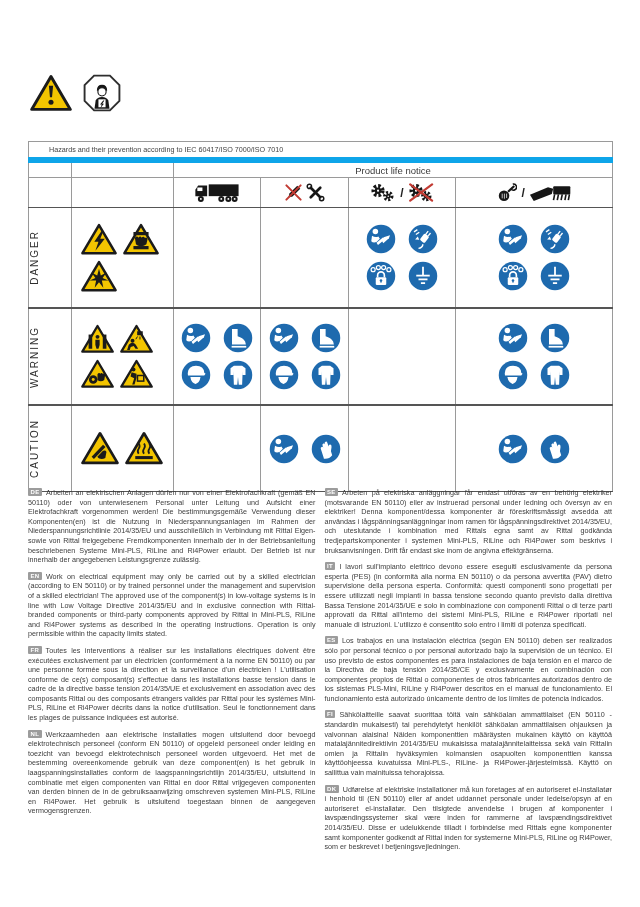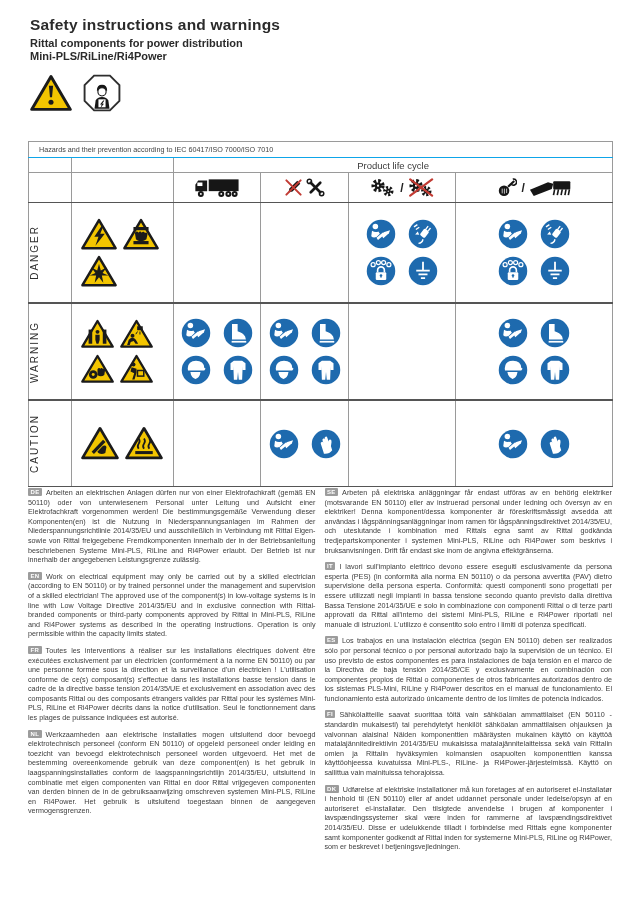--- a/index.html
+++ b/index.html
@@ -17,21 +17,21 @@
   .logo-sq{display:block;margin:0 auto;width:58px;height:51px;}
   .logo-name{margin-top:5px;border-top:1.5px solid #161616;border-bottom:1.5px solid #161616;
              padding:1px 0 2px 0;font-size:15px;font-weight:bold;font-style:italic;
              text-align:center;color:#161616;letter-spacing:.5px;transform:scaleX(.95);}
   .logo-bar{margin-top:2.5px;display:flex;gap:2px;height:8px;}
   .logo-bar i{display:block;background:#161616;height:8px;}
   
   table.hz{position:absolute;left:28px;top:141px;width:584px;border-collapse:collapse;
            table-layout:fixed;border:1.5px solid #555;}
   table.hz td{border:1px solid #9a9a9a;padding:0;overflow:hidden;vertical-align:middle;}
-  tr.r-cap td{height:15px;font-size:7.2px;color:#444;padding-left:10px;border-bottom:1px solid #0ea5e9;}
+  tr.r-cap td{height:15px;font-size:7.2px;color:#444;padding-left:20px;border-bottom:6px solid #0ea5e9;}
   tr.r-plc td{height:14px;font-size:9.5px;color:#3a3a3a;text-align:center;}
   tr.r-ico td{height:29px;border-bottom:1.5px solid #555;}
   .lc-cell{display:flex;align-items:center;justify-content:center;gap:3px;height:100%;}
   .lc{height:19px;display:block;}
   .lc.truck{height:22px;}
   .slash{font-size:12px;color:#222;font-weight:bold;margin:0 1px;}
   tr.sevrow td{border-bottom:2px solid #555;}
   tr.sevrow:last-child td{border-bottom:1.5px solid #555;}
   .h-danger{height:99px;} .h-warning{height:95px;} .h-caution{height:85px;}
   .sevlab{writing-mode:vertical-rl;transform:rotate(180deg);margin:auto;display:block;
@@ -48,25 +48,20 @@
   .col p{margin:0 0 7px 0;font-size:7.2px;line-height:9.6px;text-align:justify;color:#3c3c3c;}
   .lang{display:inline-block;background:var(--badge,#9c9c9c);color:#fff;font-size:6px;
         font-weight:bold;line-height:8px;padding:0 2.5px;border-radius:1px;margin-right:4px;
         vertical-align:1px;letter-spacing:.3px;}
 </style>
 </head>
 <body>
 
 <div class="page">
 
-  <div class="titles">
-    <h1>Safety instructions and warnings</h1>
-    <div class="sub1">Rittal components for power distribution</div>
-    <div class="sub2">Mini-PLS/RiLine/Ri4Power</div>
-  </div>
 
   <div class="head-icons" id="head-icons">
       <span style="display: inline-flex; align-items: center;">
         <svg width="42" height="38" viewBox="0 0 100 90">
           <path d="M50 6 L96 84 H4 Z" style="fill:#F3C500;stroke:#1b1b1b;stroke-width:7;stroke-linejoin:round"></path>
           <path d="M45 28 h10 l-2.5 27 h-5 Z" style="fill:#1b1b1b"></path>
           <circle cx="50" cy="67" r="6" style="fill:#1b1b1b"></circle>
         </svg>
       </span>
       <span style="display: inline-flex; align-items: center;">
@@ -91,21 +86,21 @@
         <col style="width:107px">
         <col style="width:157px">
     </colgroup>
     <tbody id="hz-body">
       <tr class="r-cap">
         <td colspan="6"><span>Hazards and their prevention according to IEC 60417/ISO 7000/ISO 7010</span></td>
       </tr>
       <tr class="r-plc">
         <td></td>
           <td></td>
-        <td colspan="4">Product life cycle</td>
+        <td colspan="4">Product life notice</td>
       </tr>
       <tr class="r-ico" id="lc-row">
         <td></td>
           <td></td>
       <td>
             <div class="lc-cell">
               <span style="display: inline-flex; align-items: center;">
                 <svg class="lc truck" viewBox="0 0 60 28">
                   <rect x="20" y="3" width="38" height="15" style="fill:#161616"></rect>
                   <path d="M3 18 v-8 l3.5 -5.5 h11.5 V18 Z" style="fill:#161616"></path>

